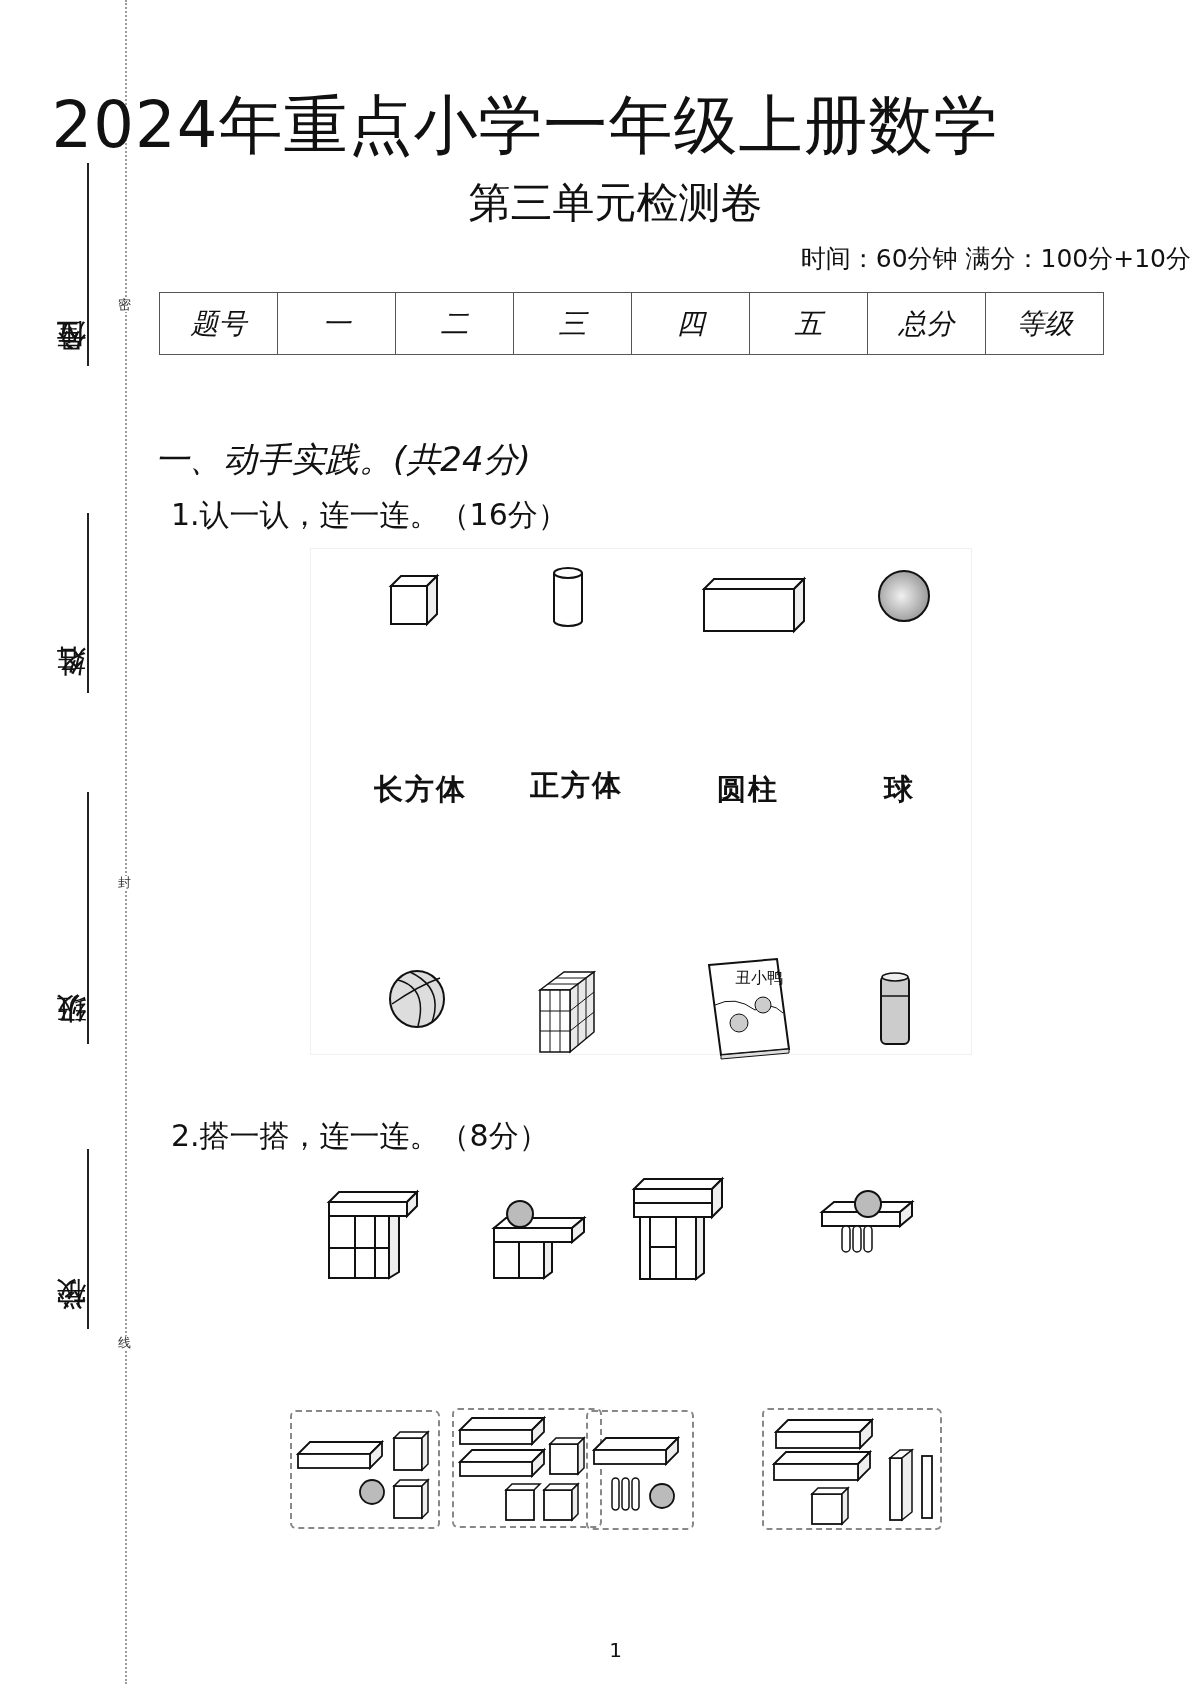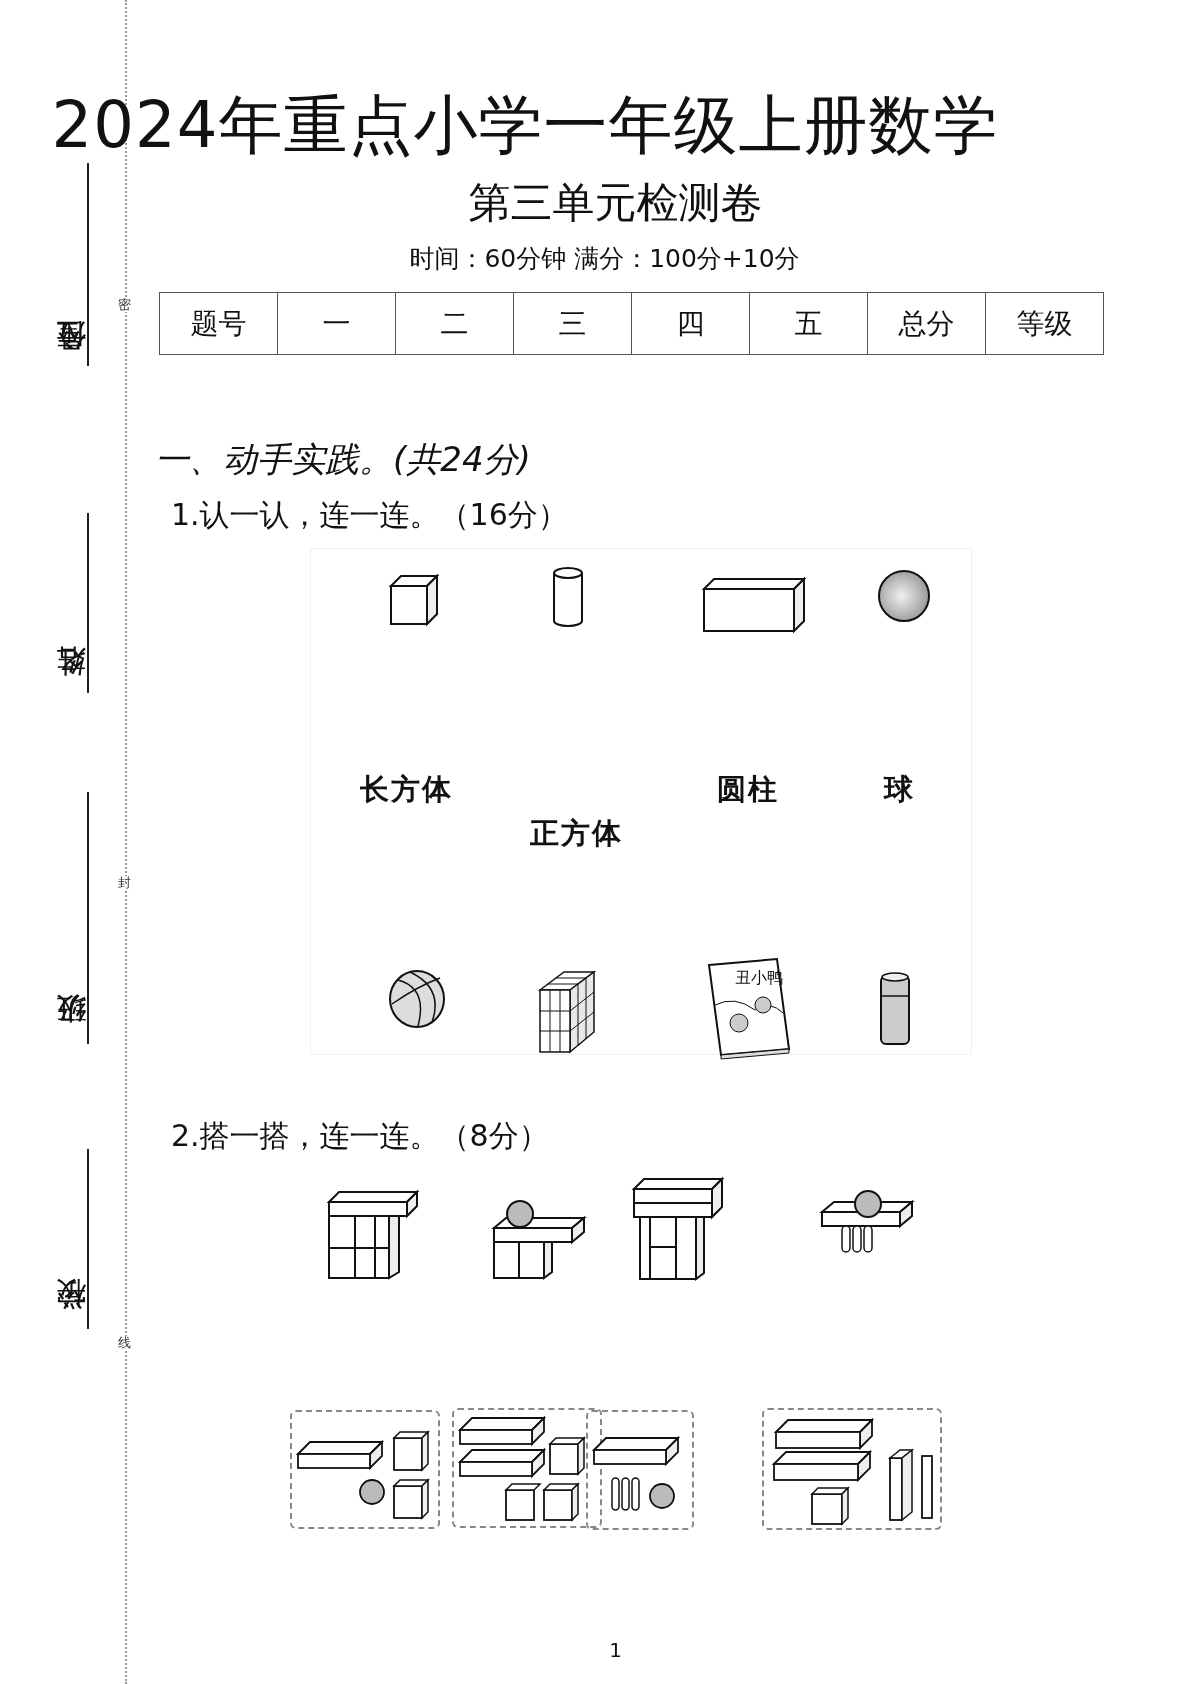--- a/index.html
+++ b/index.html
@@ -9,23 +9,23 @@
          border-left:2px dotted #9a9a9a; }
   .seal { position:absolute; left:118px; font-size:13px; color:#333; background:#fff;
           font-family:"DejaVu Serif",serif; line-height:14px; }
   .vert { position:absolute; left:55px; writing-mode:vertical-rl; transform:rotate(180deg);
           font-size:30px; line-height:32px; letter-spacing:1px; }
   .vline { position:absolute; left:87px; width:0; border-left:2px solid #222; }
   .title { position:absolute; top:82px; left:0; width:1010px; text-align:center; padding-left:40px;
            font-size:64px; font-weight:normal; letter-spacing:1px; box-sizing:border-box; }
   .subtitle { position:absolute; top:175px; left:0; width:1191px; text-align:center; padding-left:40px;
               font-size:42px; box-sizing:border-box; }
-  .meta { position:absolute; top:242px; left:0; width:1191px; text-align:center; padding-left:18px;
+  .meta { position:absolute; top:242px; left:0; width:1191px; text-align:right; padding-left:18px;
           font-size:25px; box-sizing:border-box; }
-  table.score { position:absolute; top:292px; left:159px; border-collapse:collapse; }
+  table.score { position:absolute; top:292px; left:159px; border-collapse:collapse;font-style:italic; }
   table.score td { border:1.5px solid #555; width:117px; height:61px; text-align:center;
                    font-size:28px; padding:0; }
   .sec-head { position:absolute; top:437px; left:155px; font-size:34px;font-style:italic; }
   .q { position:absolute; left:171px; font-size:30px; }
   .panel { position:absolute; border:1px solid #f0f0f0; }
   .label-cn { position:absolute; font-family:"DejaVu Serif","Liberation Serif",serif;
               font-size:29px; font-weight:bold; letter-spacing:2px; }
   .pagenum { position:absolute; top:1638px; left:0; width:1191px; text-align:center; padding-left:40px;
              font-size:20px; box-sizing:border-box; }
   .fig { position:absolute; }
@@ -92,22 +92,22 @@
 <svg class="fig" style="left:876px;top:568px;" width="56" height="56">
   <defs>
       <radialGradient id="sg" cx="45%" cy="50%" r="55%">
         <stop offset="0" stop-color="#f0f0f0"></stop>
         <stop offset="1" stop-color="#999"></stop>
       </radialGradient>
     </defs>
   <ellipse cx="28" cy="28" rx="25" ry="25" fill="url(#sg)" stroke="#111" stroke-width="2"></ellipse>
 </svg>
 
-<div class="label-cn" style="left:360px;top:770px;">长方体</div>
-<div class="label-cn" style="left:530px;top:814px;text-align:center;">正方体</div>
+<div class="label-cn" style="left:374px;top:770px;">长方体</div>
+<div class="label-cn" style="left:530px;top:766px;text-align:center;">正方体</div>
 <div class="label-cn" style="left:717px;top:770px;">圆柱</div>
 <div class="label-cn" style="left:884px;top:770px;">球</div>
 
 <svg class="fig" style="left:388px;top:968px;" width="60" height="62">
   <ellipse cx="29" cy="31" rx="27" ry="28" fill="#ddd" stroke="#111" stroke-width="2"></ellipse>
   <path d="M10,12 Q40,20 30,58" fill="none" stroke="#111" stroke-width="1.5"></path>
   <path d="M4,36 Q30,18 52,10" fill="none" stroke="#111" stroke-width="1.5"></path>
   <path d="M22,4 Q56,20 44,54" fill="none" stroke="#111" stroke-width="1.5"></path>
 </svg>
 <svg class="fig" style="left:538px;top:970px;" width="80" height="90">

